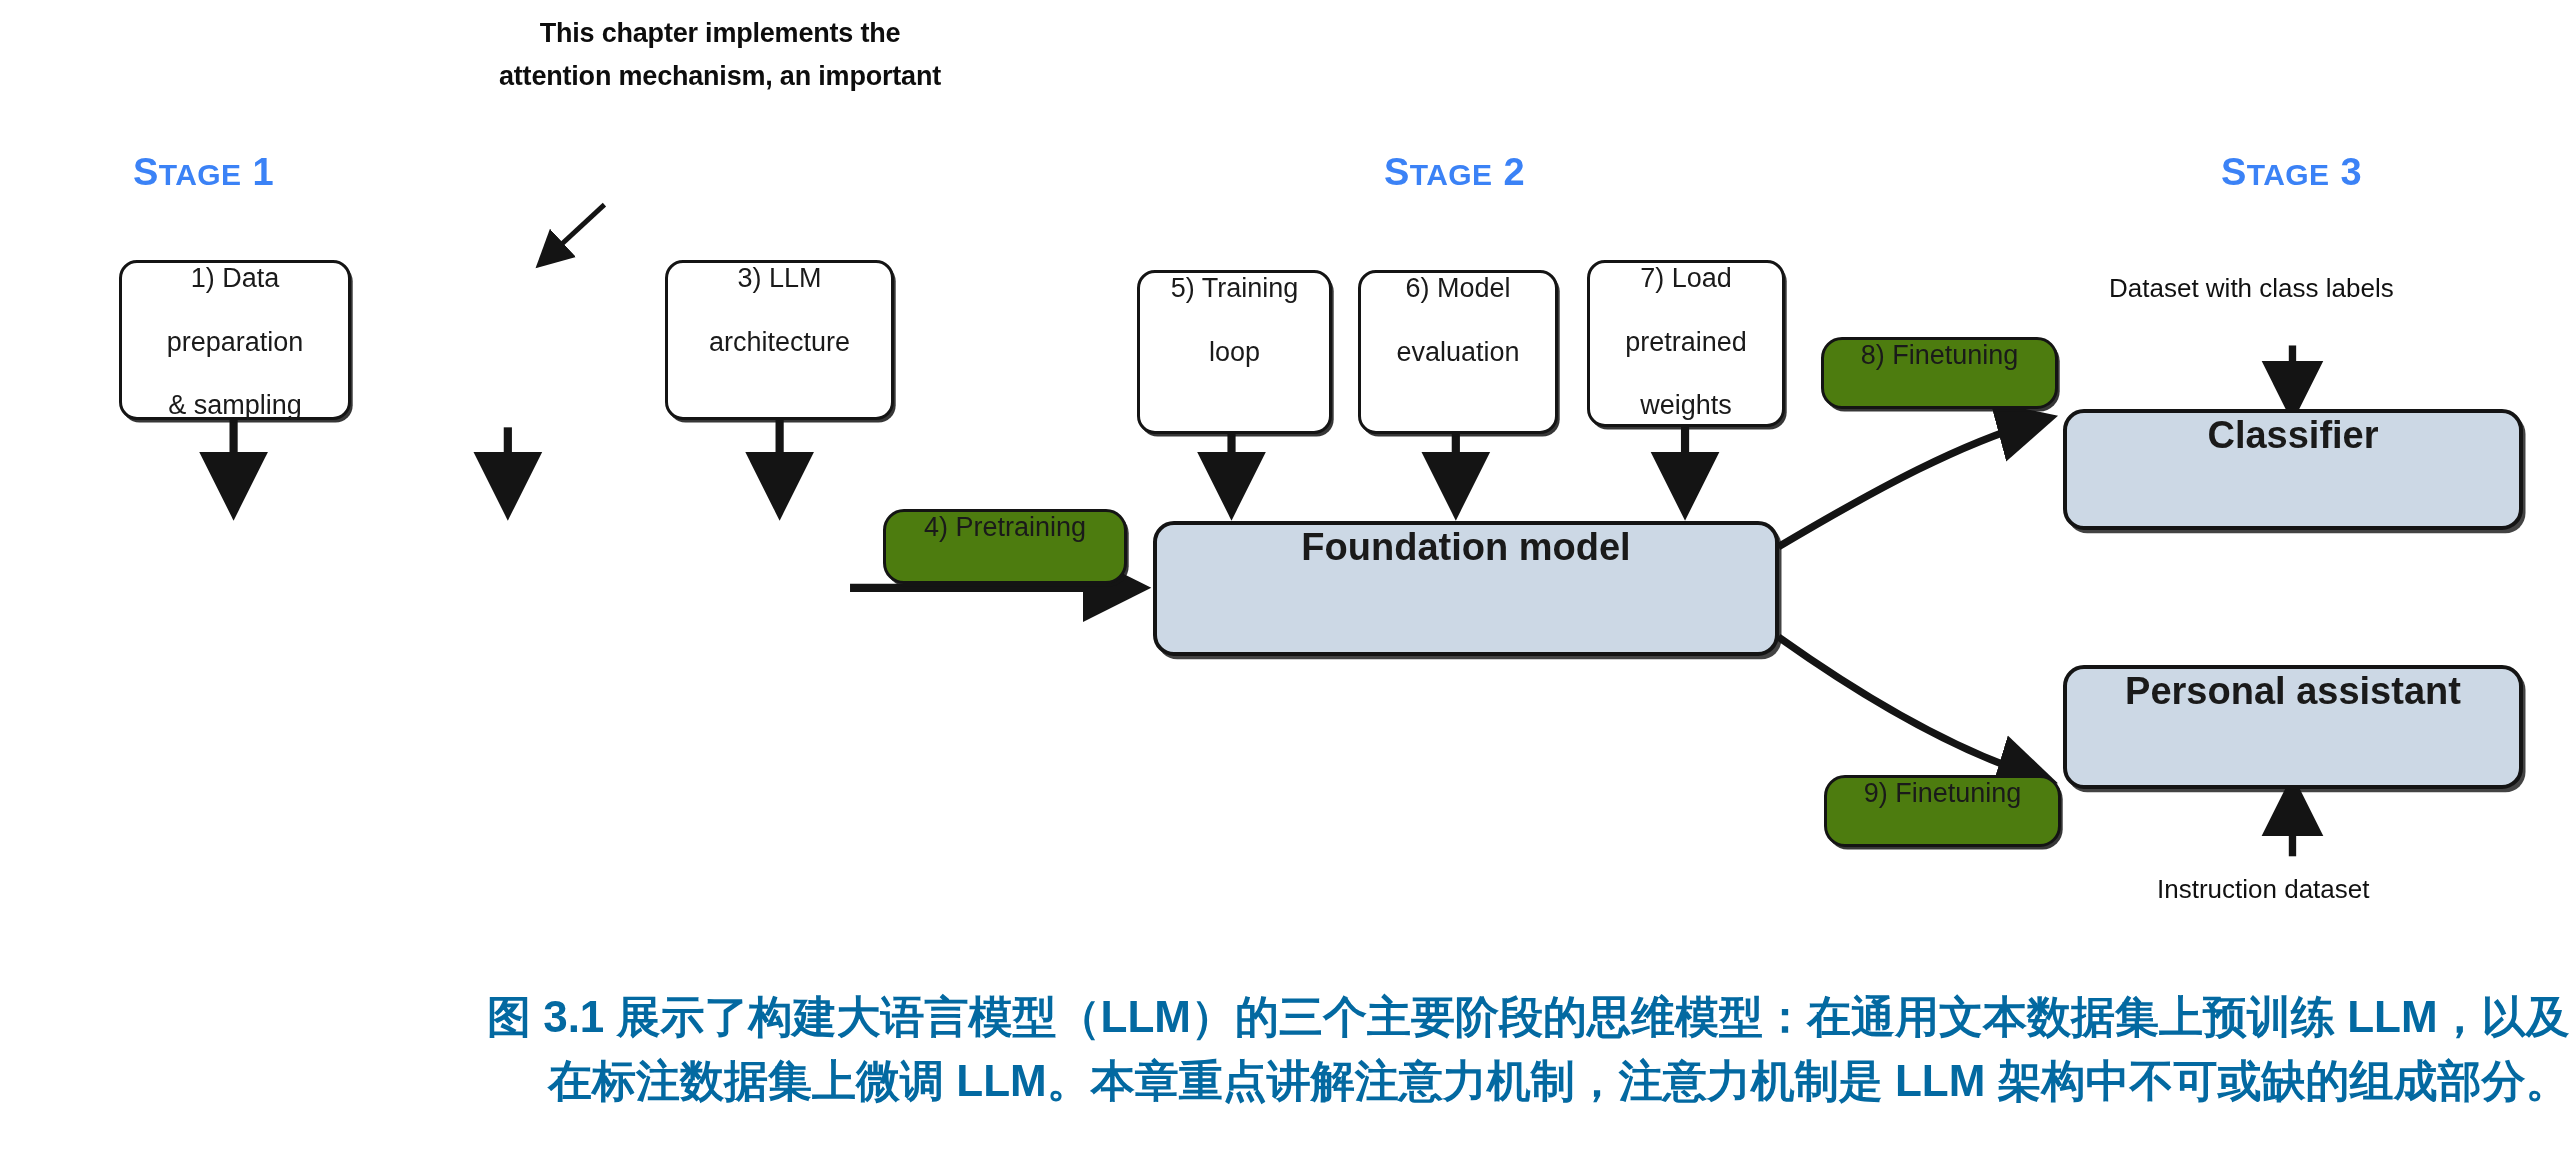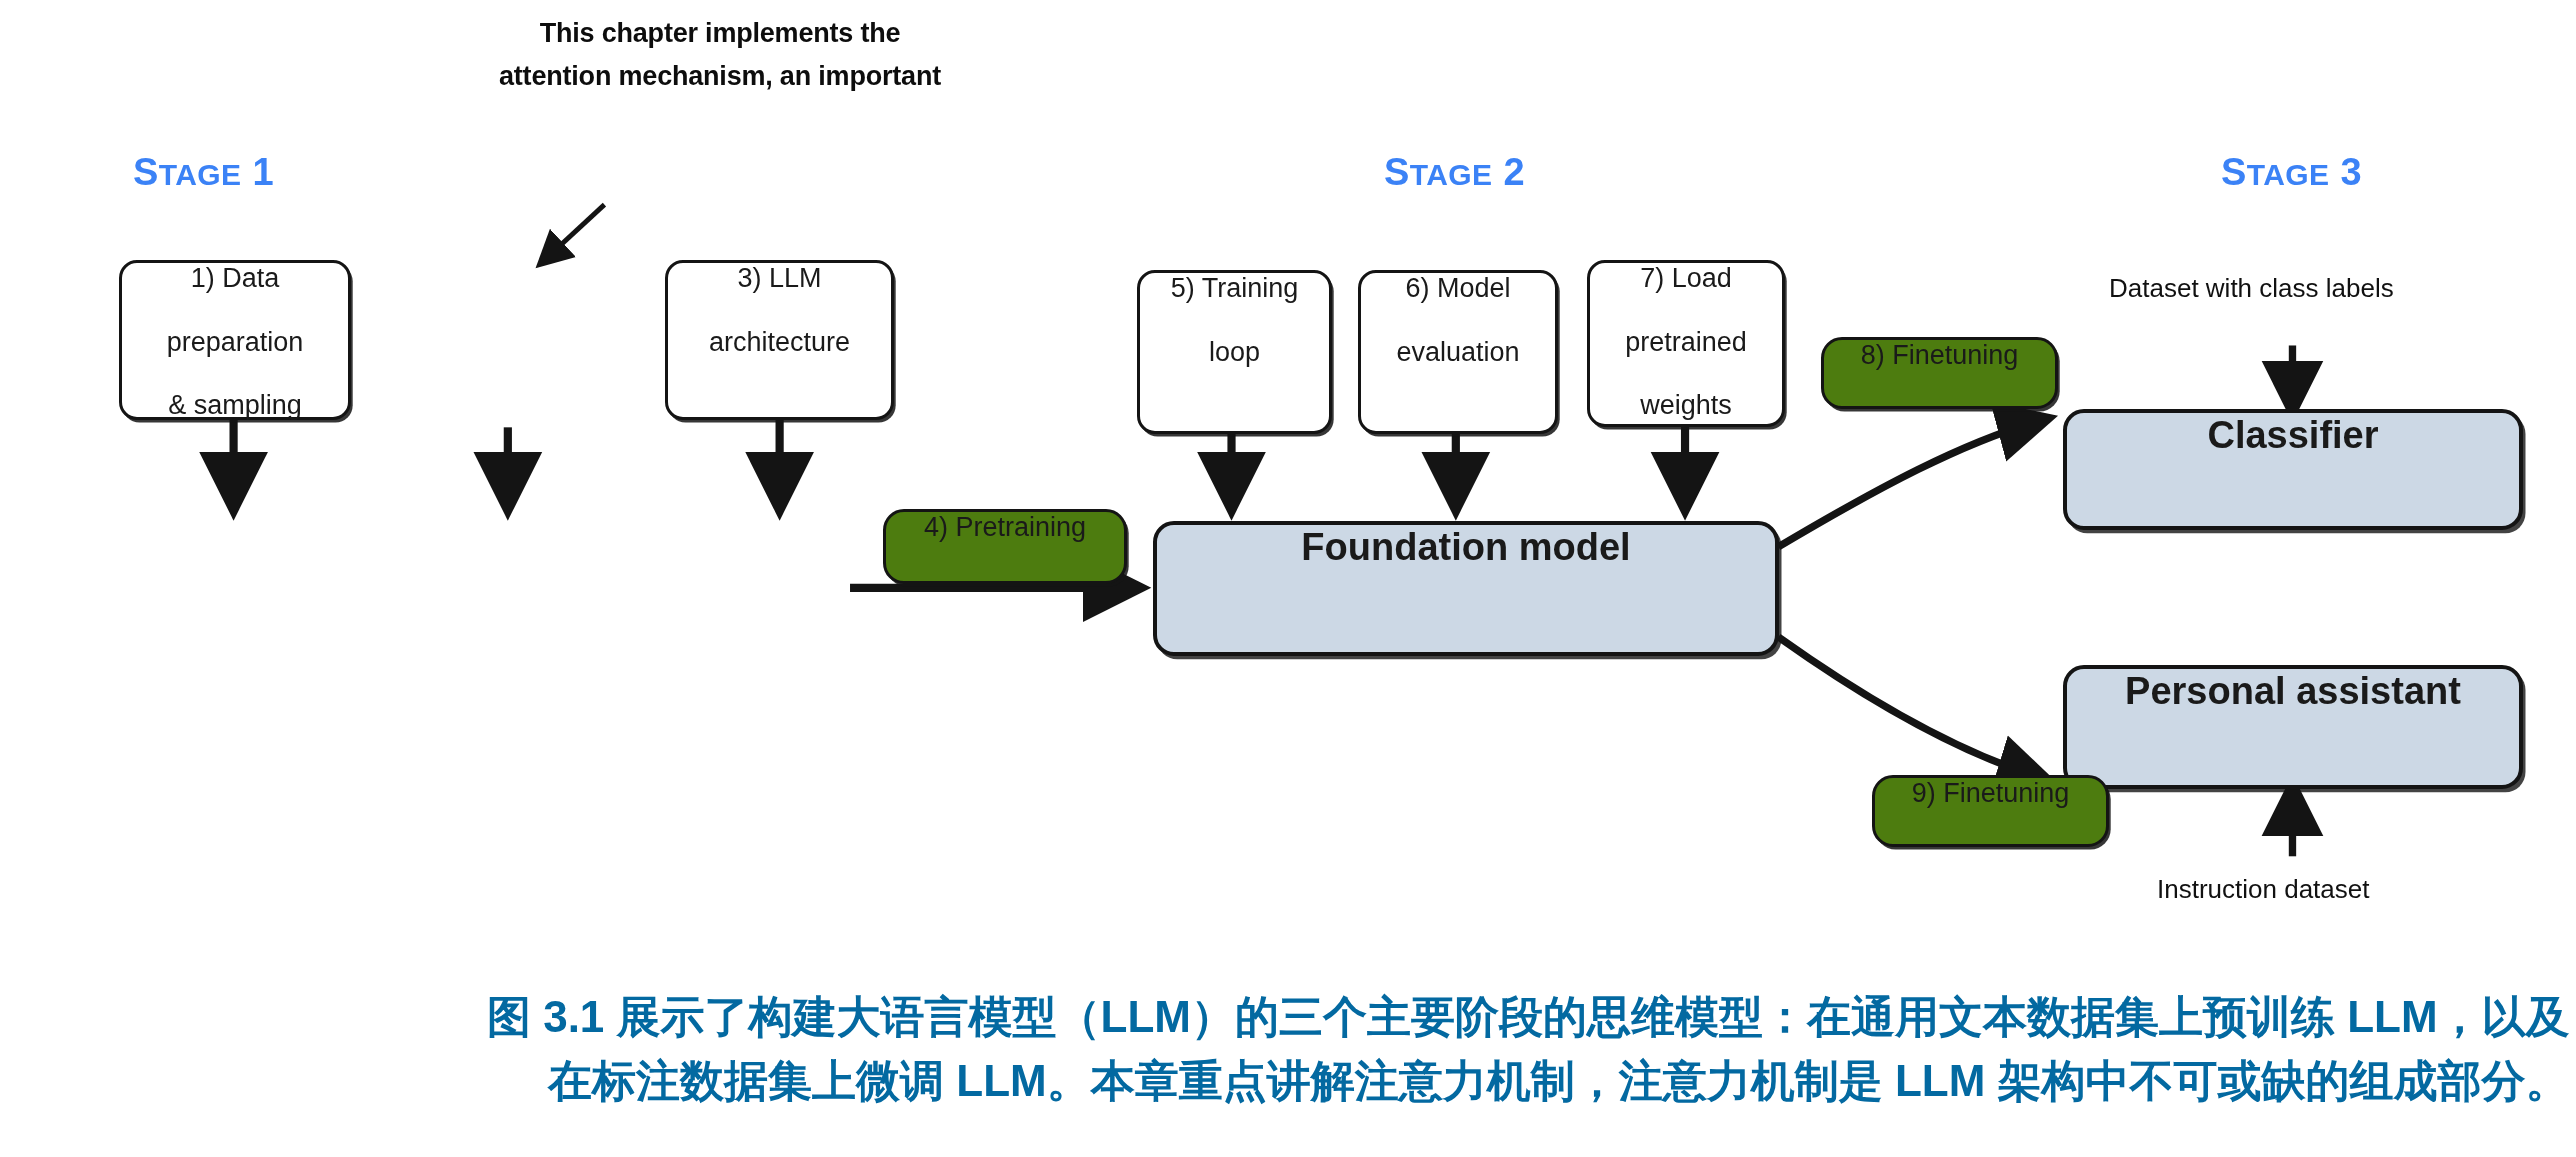--- a/index.html
+++ b/index.html
@@ -163,21 +163,21 @@
     </div>
 
     <div class="node big" style="left:2063px;top:409px;width:460px;height:121px;">
       <span>Classifier</span>
     </div>
 
     <div class="node big" style="left:2063px;top:665px;width:460px;height:124px;">
       <span>Personal assistant</span>
     </div>
 
-    <div class="node pill" style="left:1872px;top:775px;width:237px;height:72px;">
+    <div class="node pill" style="left:1824px;top:775px;width:237px;height:72px;">
       <span>9) Finetuning</span>
     </div>
 
     <div class="freetext smalltext" style="left:2157px;top:874px;">Instruction dataset</div>
 
   </div>
 
   <div class="caption">
     <div>图 3.1 展示了构建大语言模型（LLM）的三个主要阶段的思维模型：在通用文本数据集上预训练 LLM，以及</div>
     <div>在标注数据集上微调 LLM。本章重点讲解注意力机制，注意力机制是 LLM 架构中不可或缺的组成部分。</div>

